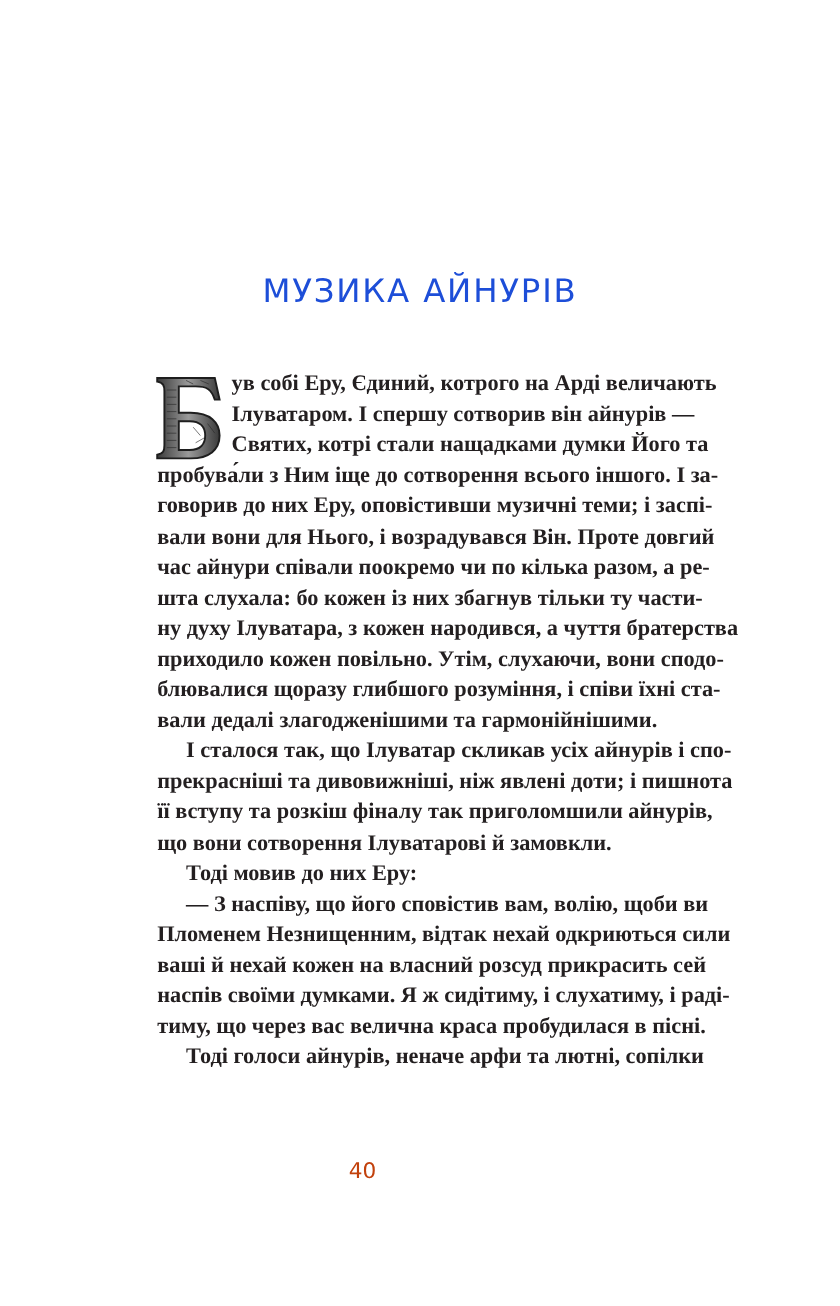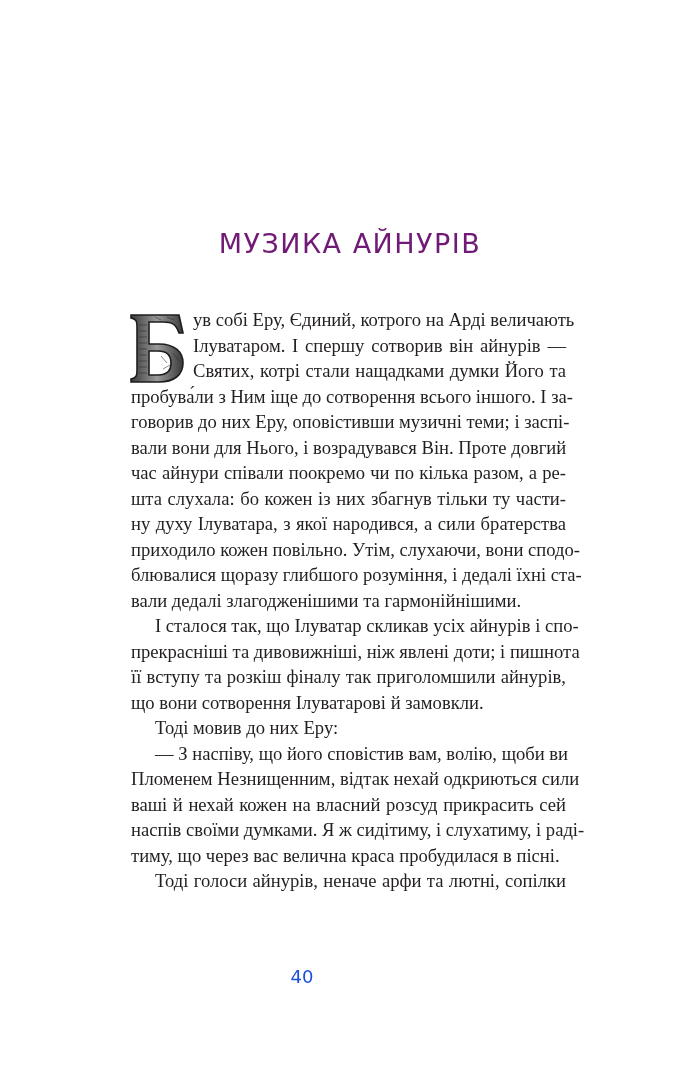--- a/index.html
+++ b/index.html
@@ -23,41 +23,42 @@
     }
     .chapter-title {
       position: absolute;
       left: 0;
       width: 700px;
       top: 228px;
       text-align: center;
       font-family: "DejaVu Sans", "Liberation Sans", sans-serif;
       font-size: 27px;
       letter-spacing: 1.5px;
-      color: #701a75;
+      color: #1d4ed8;
       font-weight: normal;
       margin: 0;
       line-height: 32px;
     }
     .body-text {
       position: absolute;
       left: 131px;
       top: 307px;
       width: 435px;
       font-family: "Liberation Serif", "DejaVu Serif", serif;
       font-size: 18.6px;
       line-height: 25.5px;
       color: #231f20;
     }
     .line {
       display: block;
       white-space: nowrap;
       text-align: justify;
       text-align-last: justify;
       height: 25.5px;
+      font-weight: bold;
     }
     .line.last {
       text-align-last: left;
     }
     .line.indent {
       padding-left: 24px;
     }
     .line.dc {
       padding-left: 62px;
     }
@@ -69,21 +70,21 @@
       height: 74px;
     }
     .page-number {
       position: absolute;
       left: 0;
       width: 604px;
       top: 966px;
       text-align: center;
       font-family: "DejaVu Sans", "Liberation Sans", sans-serif;
       font-size: 18px;
-      color: #1d4ed8;
+      color: #c2410c;
     }
   </style>
 </head>
 <body>
 
 <div class="page">
   <h1 class="chapter-title">МУЗИКА АЙНУРІВ</h1>
 
   <div class="body-text">
     <svg class="drop-cap" viewBox="0 0 58 74">
@@ -115,23 +116,23 @@
     </svg>
 
     <span class="line dc">ув собі Еру, Єдиний, котрого на Арді величають</span>
     <span class="line dc">Ілуватаром. І спершу сотворив він айнурів —</span>
     <span class="line dc">Святих, котрі стали нащадками думки Його та</span>
     <span class="line">пробува́ли з Ним іще до сотворення всього іншого. І за-</span>
     <span class="line">говорив до них Еру, оповістивши музичні теми; і заспі-</span>
     <span class="line">вали вони для Нього, і возрадувався Він. Проте довгий</span>
     <span class="line">час айнури співали поокремо чи по кілька разом, а ре-</span>
     <span class="line">шта слухала: бо кожен із них збагнув тільки ту части-</span>
-    <span class="line">ну духу Ілуватара, з якої народився, а сили братерства</span>
+    <span class="line">ну духу Ілуватара, з кожен народився, а чуття братерства</span>
     <span class="line">приходило кожен повільно. Утім, слухаючи, вони сподо-</span>
-    <span class="line">блювалися щоразу глибшого розуміння, і дедалі їхні ста-</span>
+    <span class="line">блювалися щоразу глибшого розуміння, і співи їхні ста-</span>
     <span class="line last">вали дедалі злагодженішими та гармонійнішими.</span>
     <span class="line indent">І сталося так, що Ілуватар скликав усіх айнурів і спо-</span>
     <span class="line">прекрасніші та дивовижніші, ніж явлені доти; і пишнота</span>
     <span class="line">її вступу та розкіш фіналу так приголомшили айнурів,</span>
     <span class="line last">що вони сотворення Ілуватарові й замовкли.</span>
     <span class="line indent last">Тоді мовив до них Еру:</span>
     <span class="line indent">— З наспіву, що його сповістив вам, волію, щоби ви</span>
     <span class="line">Пломенем Незнищенним, відтак нехай одкриються сили</span>
     <span class="line">ваші й нехай кожен на власний розсуд прикрасить сей</span>
     <span class="line">наспів своїми думками. Я ж сидітиму, і слухатиму, і раді-</span>

